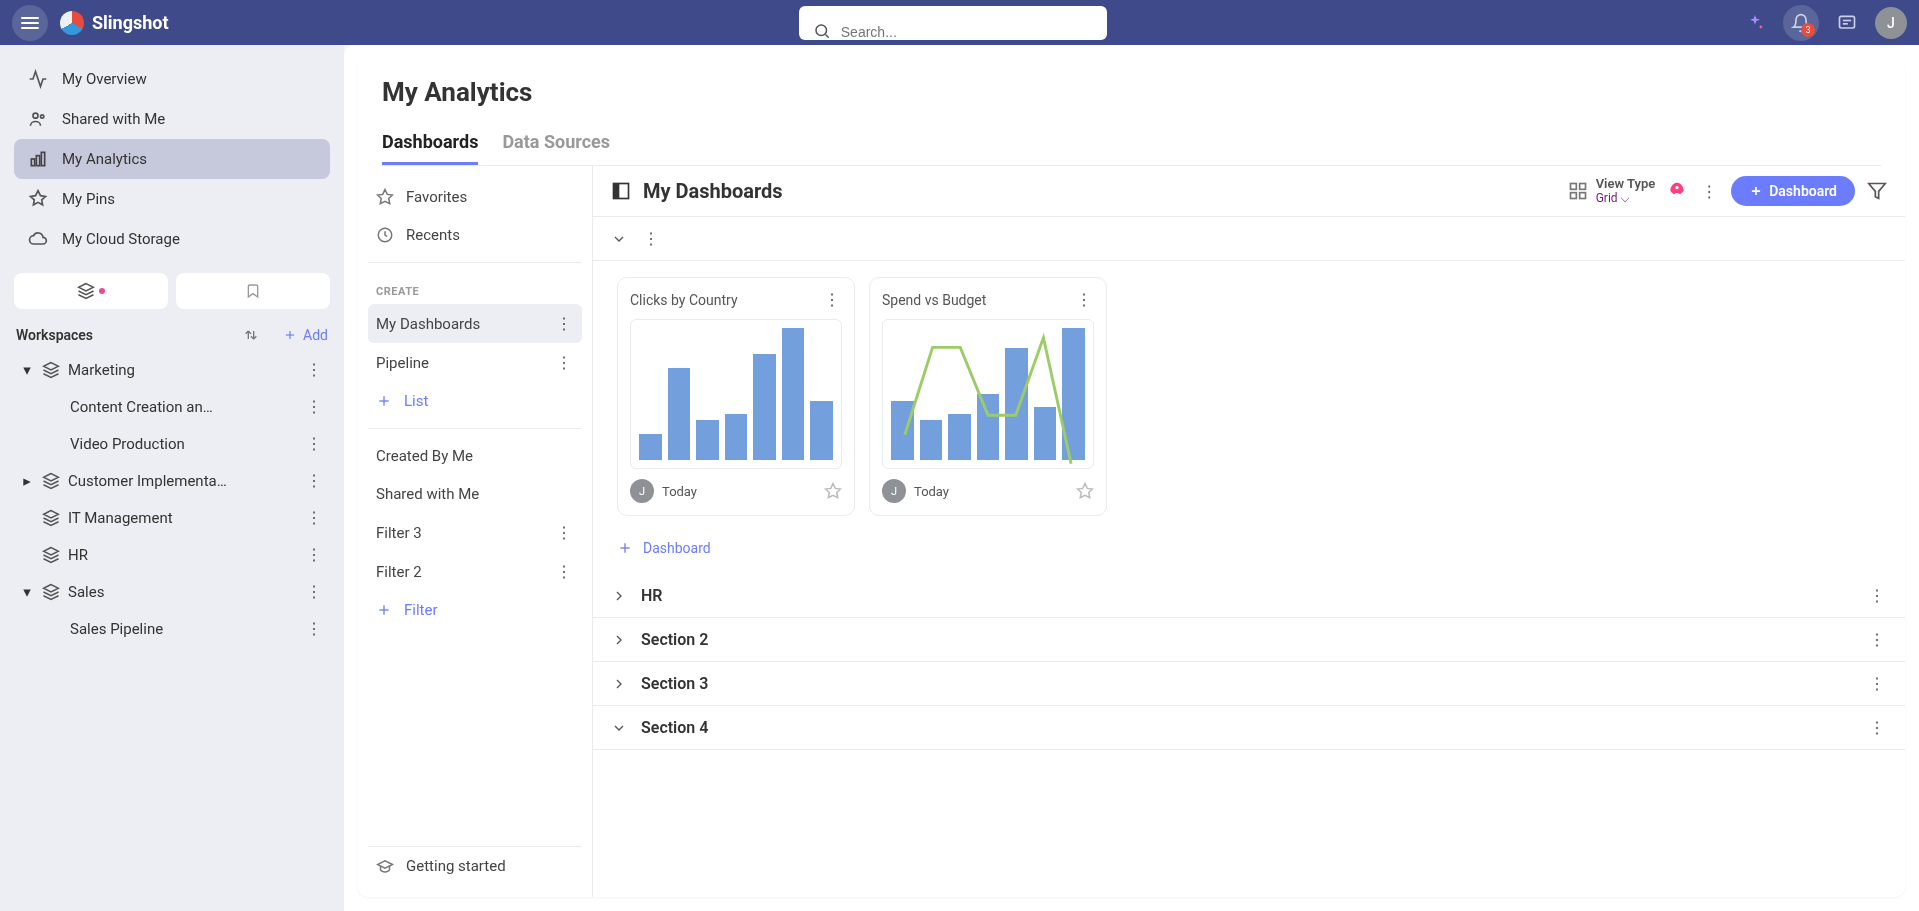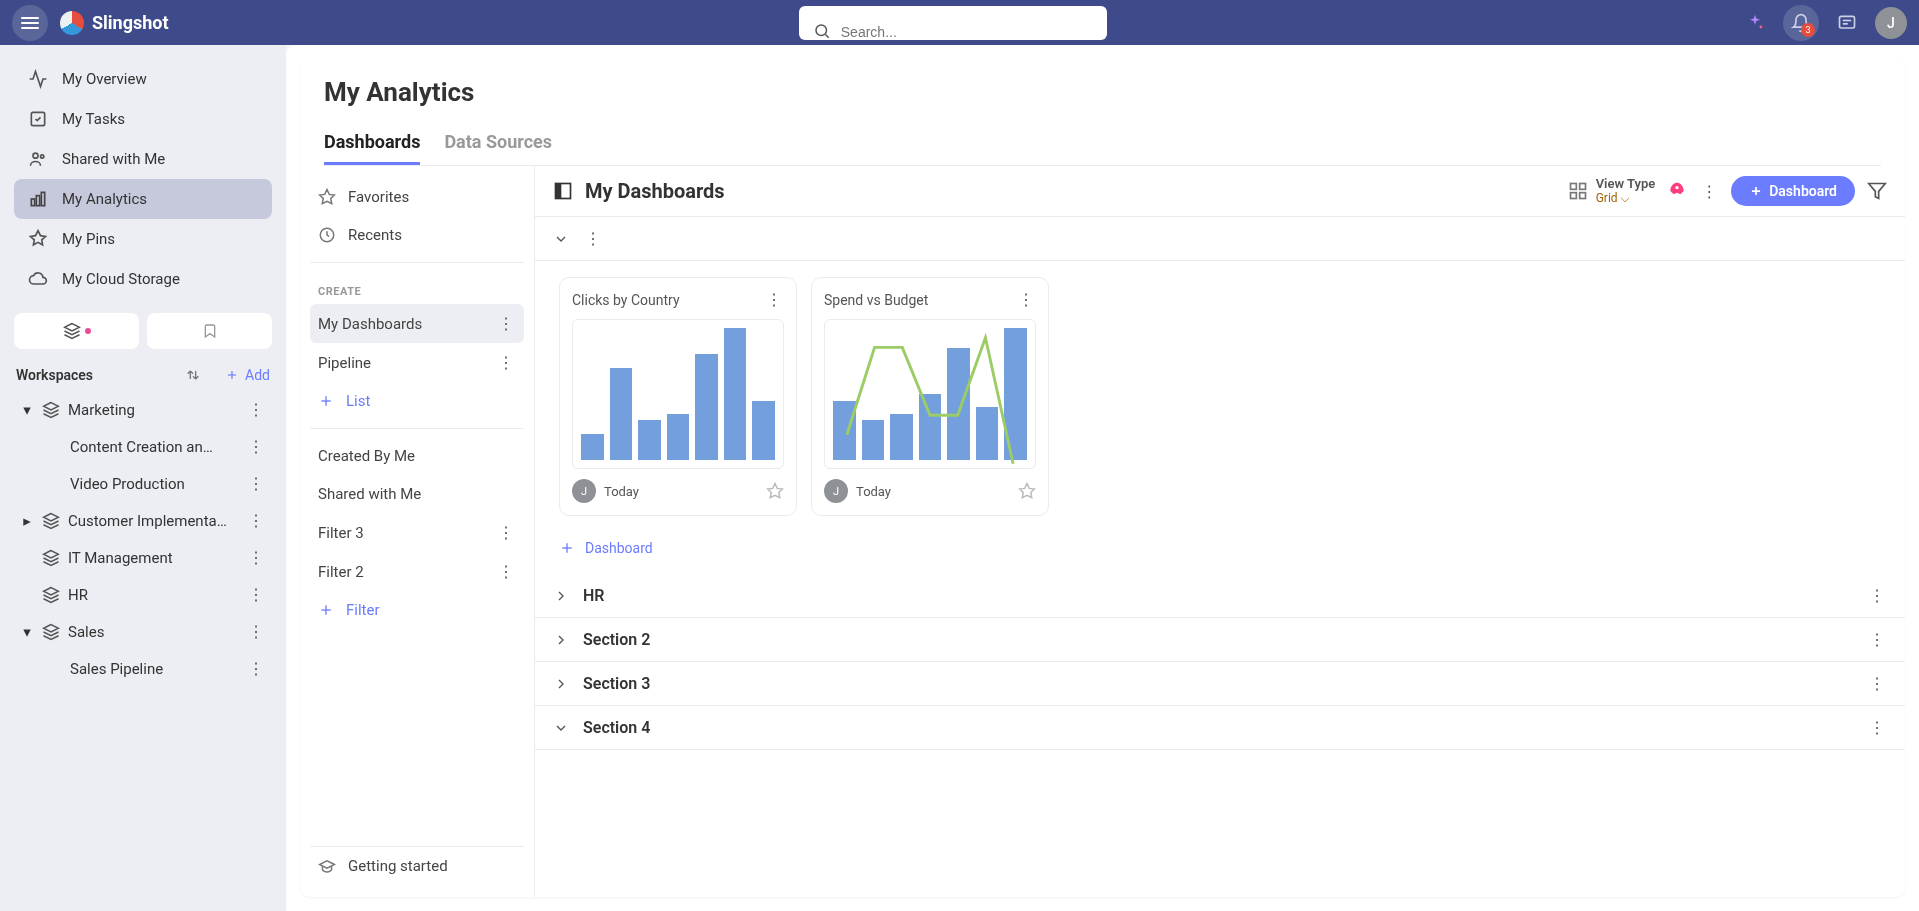--- a/index.html
+++ b/index.html
@@ -12,21 +12,21 @@
 .logo-icon { width: 24px; height: 24px; border-radius: 50%; background: conic-gradient(#e74c3c 0 120deg, #3498db 120deg 240deg, #ecf0f1 240deg); }
 .search-wrap { flex: 1; display: flex; justify-content: center; }
 .search-box { width: 308px; height: 34px; background: #fff; border-radius: 6px; display: flex; align-items: flex-end; padding: 0 14px; gap: 10px; }
 .search-box input { border: none; outline: none; font-size: 14px; flex: 1; background: transparent; }
 .top-actions { display: flex; align-items: center; gap: 10px; }
 .icon-btn { width: 36px; height: 36px; border-radius: 50%; display: flex; align-items: center; justify-content: center; cursor: pointer; color: #ccd0e8; }
 .icon-btn.bell { background: rgba(255,255,255,0.15); position: relative; }
 .badge { position: absolute; bottom: 4px; right: 4px; background: #e74c3c; color: #fff; font-size: 9px; width: 14px; height: 14px; border-radius: 50%; display: flex; align-items: center; justify-content: center; }
 .avatar-top { width: 32px; height: 32px; border-radius: 50%; background: #8e9297; color: #fff; display: flex; align-items: center; justify-content: center; font-size: 14px; font-weight: 500; }
 .layout { display: flex; height: calc(100vh - 45px); }
-.sidebar { width: 286px; background: #eceef3; padding: 14px 14px 0 14px; overflow-y: auto; }
+.sidebar { width: 344px; background: #eceef3; padding: 14px 14px 0 14px; overflow-y: auto; }
 .nav-item { display: flex; align-items: center; gap: 14px; padding: 10px 14px; border-radius: 8px; cursor: pointer; font-size: 15px; color: #333; }
 .nav-item.active { background: #c6c8dc; }
 .nav-item svg, .nav-item .nav-ico { width: 20px; height: 20px; flex-shrink: 0; }
 .toggle-row { display: flex; gap: 8px; margin: 14px 0; }
 .toggle-btn { flex: 1; height: 36px; background: #fff; border-radius: 8px; display: flex; align-items: center; justify-content: center; cursor: pointer; }
 .ws-header { display: flex; align-items: center; justify-content: space-between; padding: 4px 2px 8px; }
 .ws-header .title { font-weight: 600; font-size: 14px; }
 .ws-header .rhs { display: flex; align-items: center; gap: 24px; }
 .add-link { color: #6b7cff; font-size: 14px; display: flex; align-items: center; gap: 6px; cursor: pointer; }
 .ws-item { display: flex; align-items: center; gap: 8px; padding: 9px 6px; font-size: 15px; cursor: pointer; position: relative; }
@@ -49,21 +49,21 @@
 .mid-item .dots { margin-left: auto; }
 .mid-label { font-size: 11px; font-weight: 700; color: #999; letter-spacing: 0.5px; padding: 14px 8px 6px; }
 .mid-sep { height: 1px; background: #ebebef; margin: 8px 0; }
 .mid-add { color: #6b7cff; }
 .mid-footer { margin-top: auto; border-top: 1px solid #ebebef; }
 .dash-area { flex: 1; overflow-y: auto; }
 .dash-header { display: flex; align-items: center; padding: 10px 18px; border-bottom: 1px solid #ebebef; gap: 12px; }
 .dash-header h2 { font-size: 20px; font-weight: 700; flex: 1; }
 .view-type { display: flex; align-items: center; gap: 8px; color: #666; font-size: 13px; }
 .view-type .vt-label { font-weight: 600; color: #555; line-height: 1.1; }
-.view-type .vt-val { font-size: 12px; color: #a16207; }
+.view-type .vt-val { font-size: 12px; color: #701a75; }
 .pill-btn { background: #6b7cff; color: #fff; padding: 7px 18px; border-radius: 18px; font-size: 14px; font-weight: 600; display: flex; align-items: center; gap: 6px; cursor: pointer; }
 .section-row { display: flex; align-items: center; padding: 12px 18px; border-bottom: 1px solid #ebebef; gap: 14px; cursor: pointer; }
 .section-row .sec-title { font-weight: 600; font-size: 16px; flex: 1; }
 .cards-row { display: flex; gap: 14px; padding: 16px 24px; flex-wrap: wrap; }
 .dash-card { width: 238px; border: 1px solid #ebebef; border-radius: 10px; padding: 12px; background: #fff; }
 .dash-card .card-head { display: flex; justify-content: space-between; align-items: center; font-size: 14px; color: #555; margin-bottom: 10px; }
 .chart-box { border: 1px solid #ebebef; border-radius: 6px; height: 150px; padding: 8px; display: flex; align-items: flex-end; gap: 6px; position: relative; }
 .bar { flex: 1; background: #5b8fd6; opacity: 0.85; }
 .card-foot { display: flex; align-items: center; gap: 8px; margin-top: 10px; }
 .mini-avatar { width: 24px; height: 24px; border-radius: 50%; background: #8e9297; color: #fff; display: flex; align-items: center; justify-content: center; font-size: 11px; }
@@ -122,27 +122,20 @@
 </div>
 
 <div class="layout">
 
   <div class="sidebar">
     <div class="nav-item">
       <svg class="nav-ico" viewBox="0 0 24 24" fill="none" stroke="#555" stroke-width="2">
           <polyline points="22 12 18 12 15 21 9 3 6 12 2 12"></polyline>
         </svg>
       <span>My Overview</span>
-    </div>
-    <div class="nav-item">
-      <svg class="nav-ico" viewBox="0 0 24 24" fill="none" stroke="#555" stroke-width="2">
-          <rect x="4" y="4" width="16" height="16" rx="2"></rect>
-          <polyline points="9 12 11 14 15 10"></polyline>
-        </svg>
-      <span>My Tasks</span>
     </div>
     <div class="nav-item">
       <svg class="nav-ico" viewBox="0 0 24 24" fill="none" stroke="#555" stroke-width="2">
           <circle cx="9" cy="8" r="3"></circle>
           <path d="M3 20c0-3 3-5 6-5s6 2 6 5"></path>
           <circle cx="17" cy="9" r="2"></circle>
         </svg>
       <span>Shared with Me</span>
     </div>
     <div class="nav-item active">

